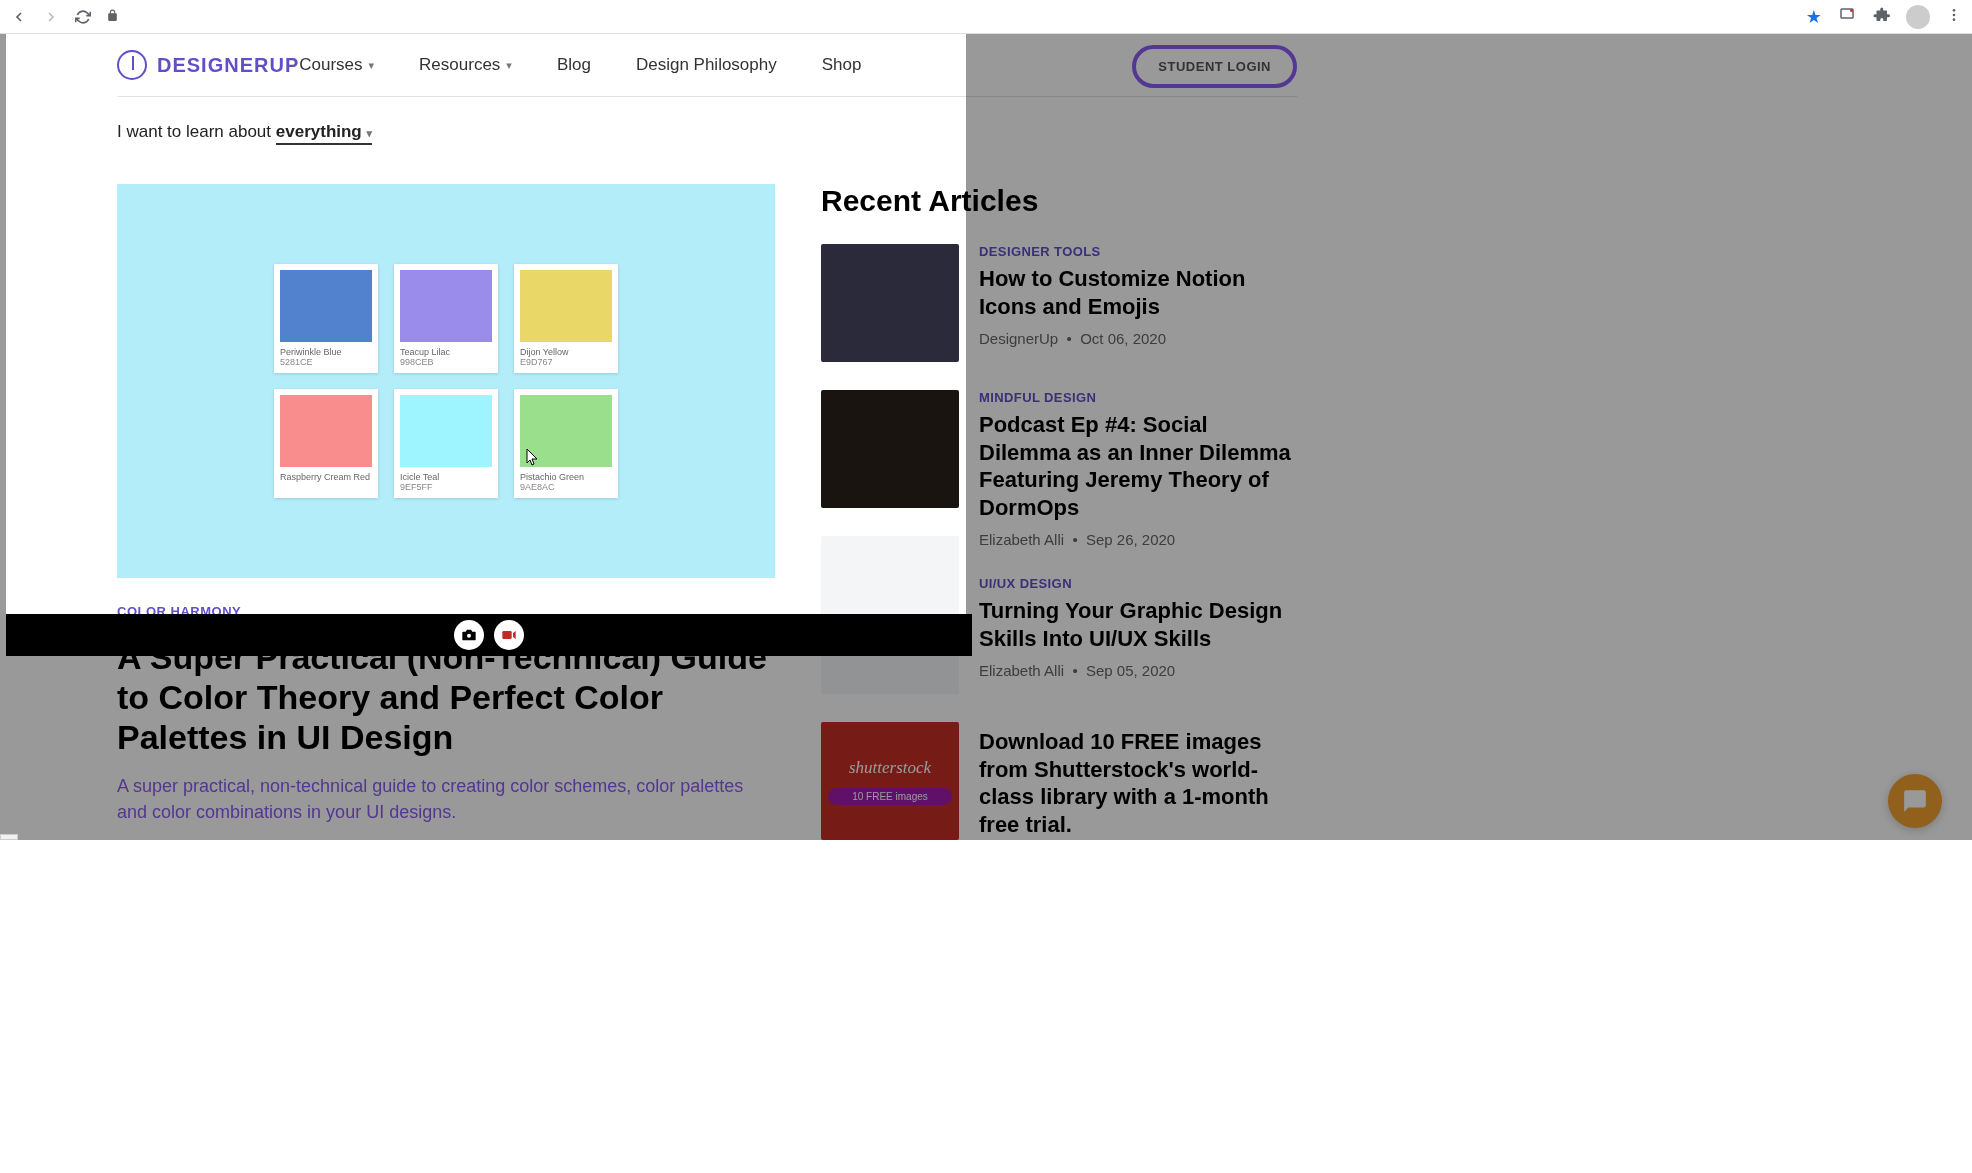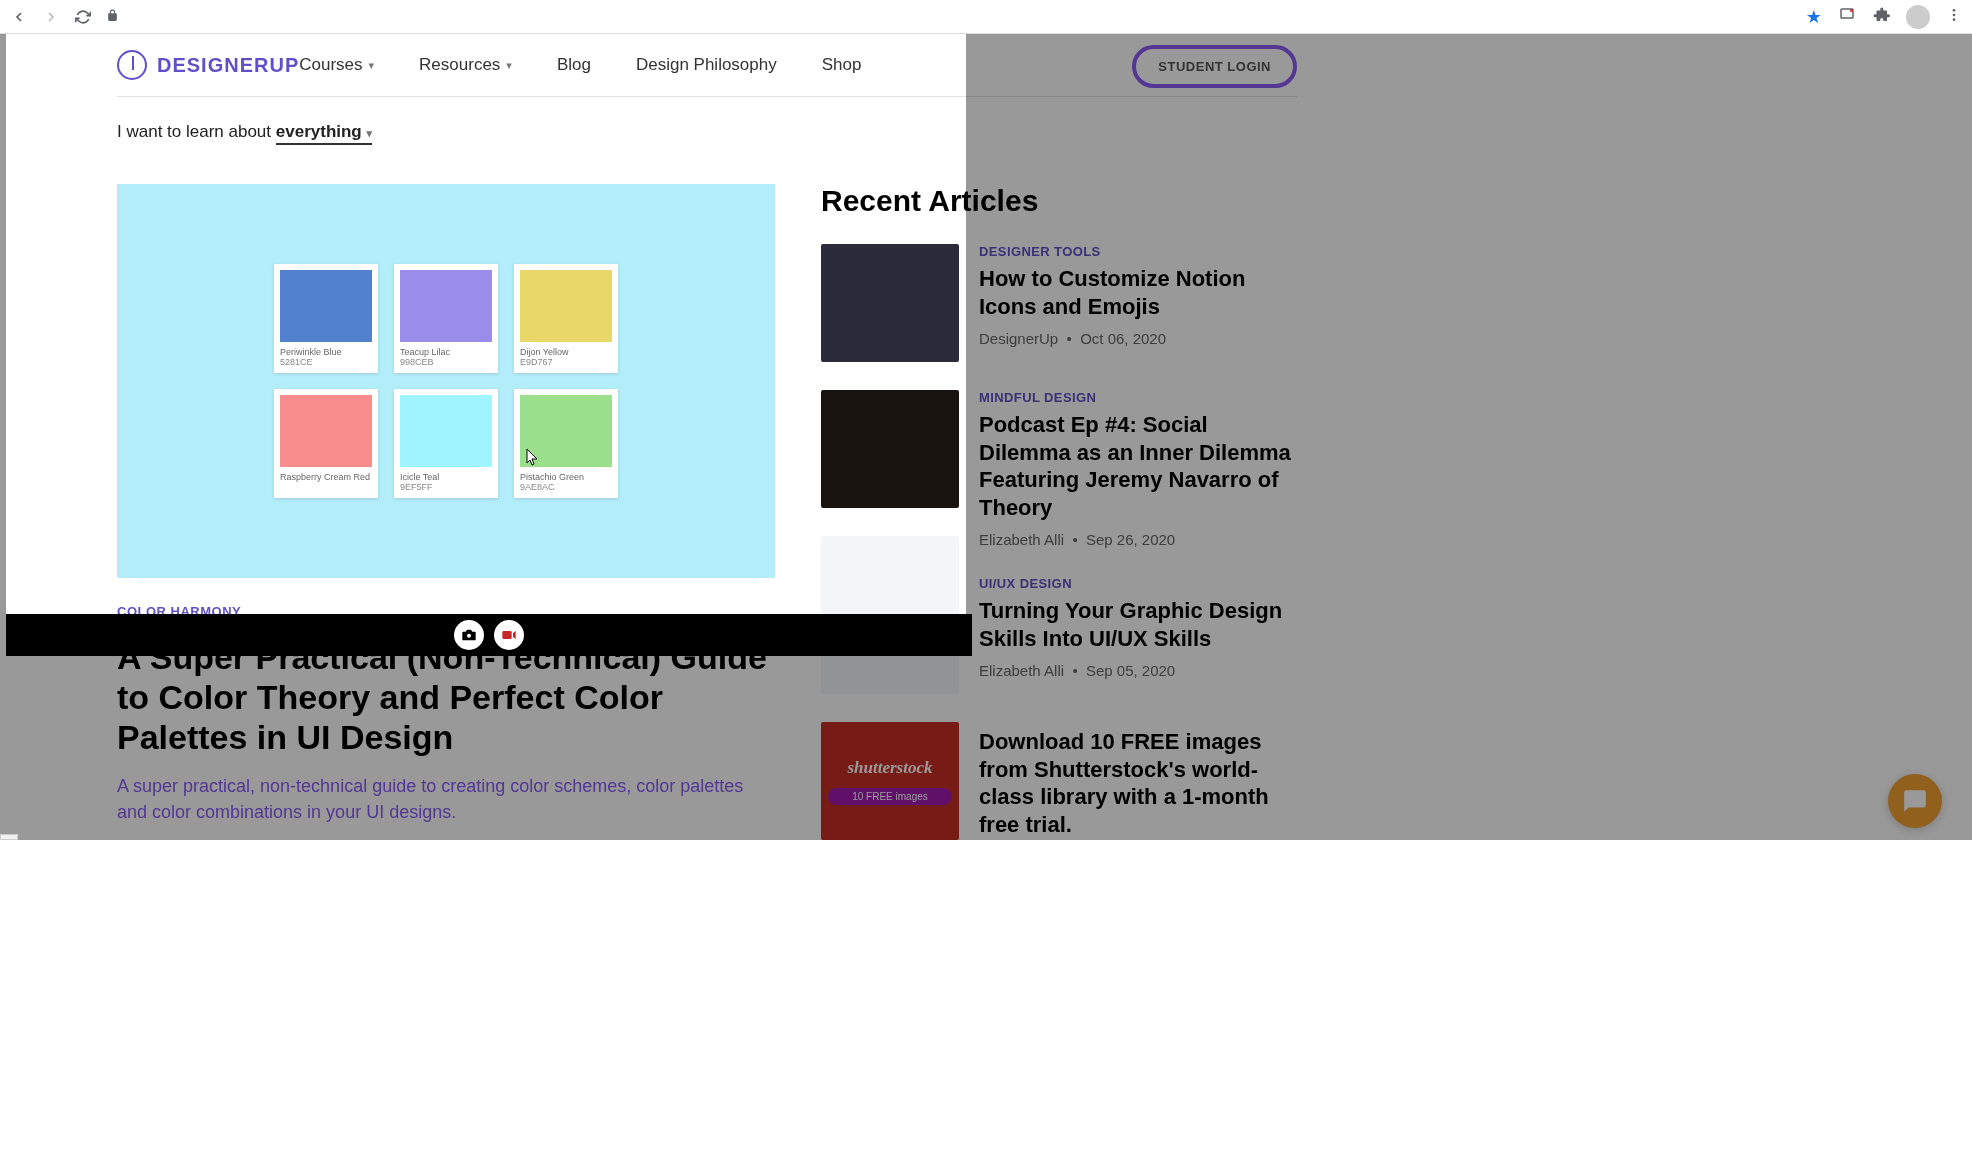--- a/index.html
+++ b/index.html
@@ -196,36 +196,36 @@
                 <div class="art-body">
                   <div class="art-cat">DESIGNER TOOLS</div>
                   <div class="art-title">How to Customize Notion Icons and Emojis</div>
                   <div class="art-meta">DesignerUp &nbsp;•&nbsp; Oct 06, 2020</div>
                 </div>
               </div>
               <div class="article">
                 <div class="thumb" style="background:#1a1410"></div>
                 <div class="art-body">
                   <div class="art-cat">MINDFUL DESIGN</div>
-                  <div class="art-title">Podcast Ep #4: Social Dilemma as an Inner Dilemma Featuring Jeremy Navarro of Theory</div>
+                  <div class="art-title">Podcast Ep #4: Social Dilemma as an Inner Dilemma Featuring Jeremy Theory of DormOps</div>
                   <div class="art-meta">Elizabeth Alli &nbsp;•&nbsp; Sep 26, 2020</div>
                 </div>
               </div>
               <div class="article">
                 <div class="thumb" style="background:#f4f5f7"></div>
                 <div class="art-body">
                   <div class="art-cat">UI/UX DESIGN</div>
                   <div class="art-title">Turning Your Graphic Design Skills Into UI/UX Skills</div>
                   <div class="art-meta">Elizabeth Alli &nbsp;•&nbsp; Sep 05, 2020</div>
                 </div>
               </div>
               <div class="article">
                 <div class="thumb" style="background:#c72e26">
                   <div style="color:#fff;text-align:center;font-size:13px;">
-                    <div style="font-family:Georgia;font-style:italic;font-weight:700;font-size:17px;">shutterstock</div>
+                    <div style="font-family:Georgia;font-style:italic;font-weight:400;font-size:17px;">shutterstock</div>
                     <div style="background:#a21caf;border-radius:12px;padding:3px 24px;margin-top:10px;font-size:10px;">10 FREE images</div>
                   </div>
                 </div>
                 <div class="art-body">
                   <div class="art-title">Download 10 FREE images from Shutterstock's world-class library with a 1-month free trial.</div>
                 </div>
               </div>
             </div>
         <div class="carbon">ADS VIA CARBON</div>
       </div>

